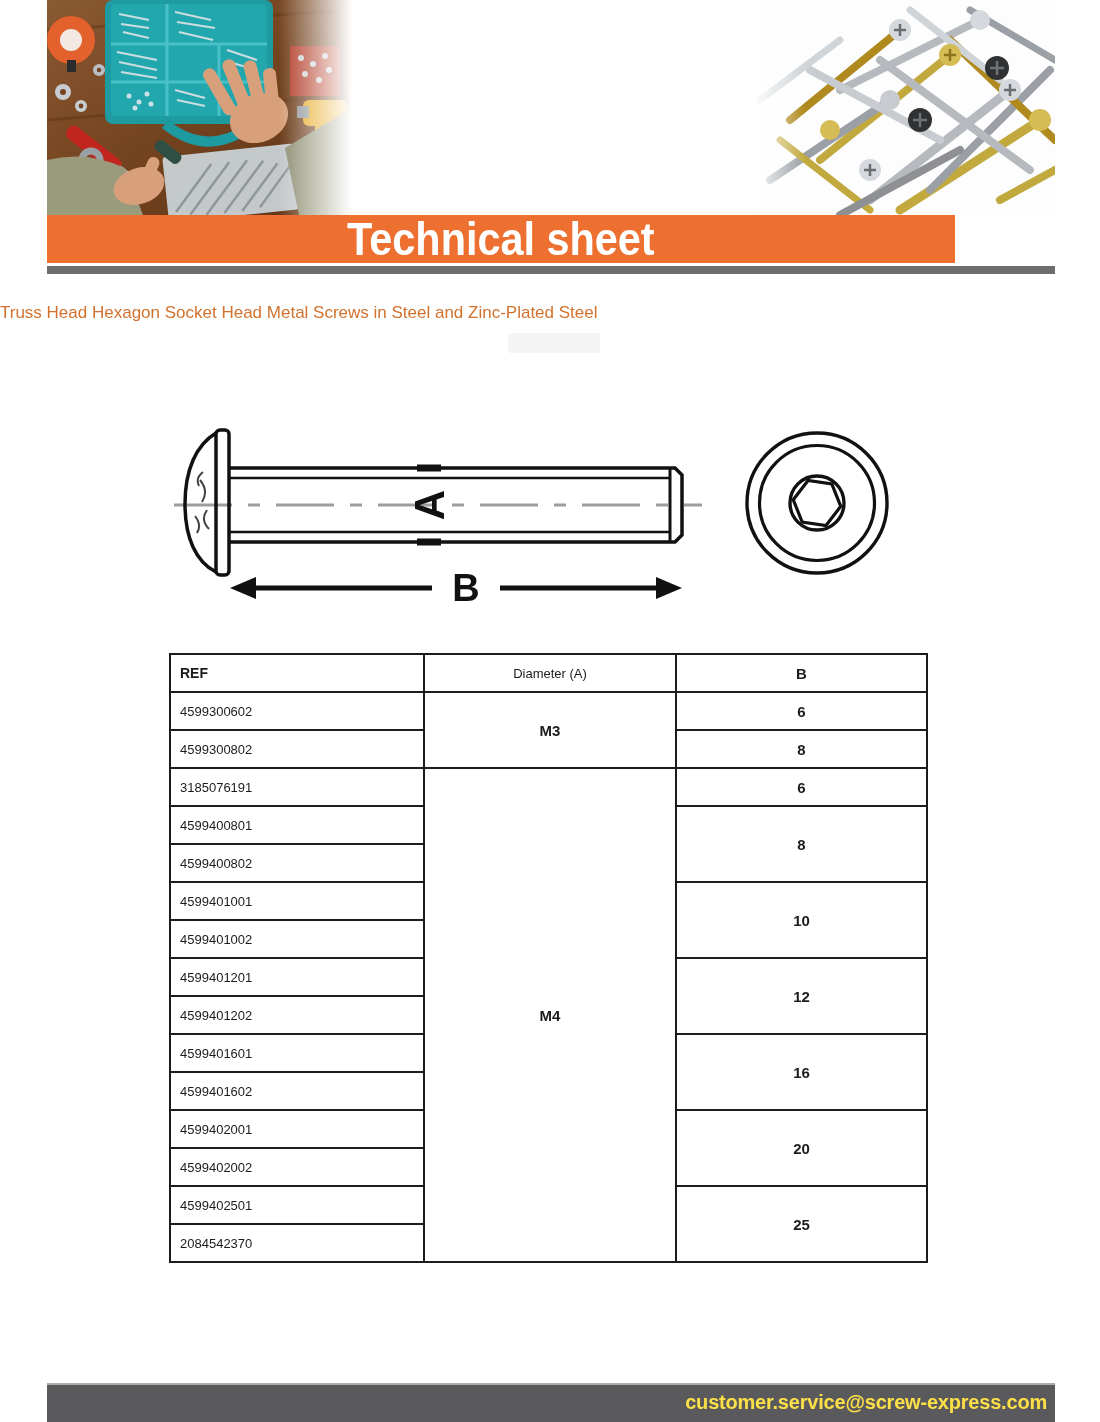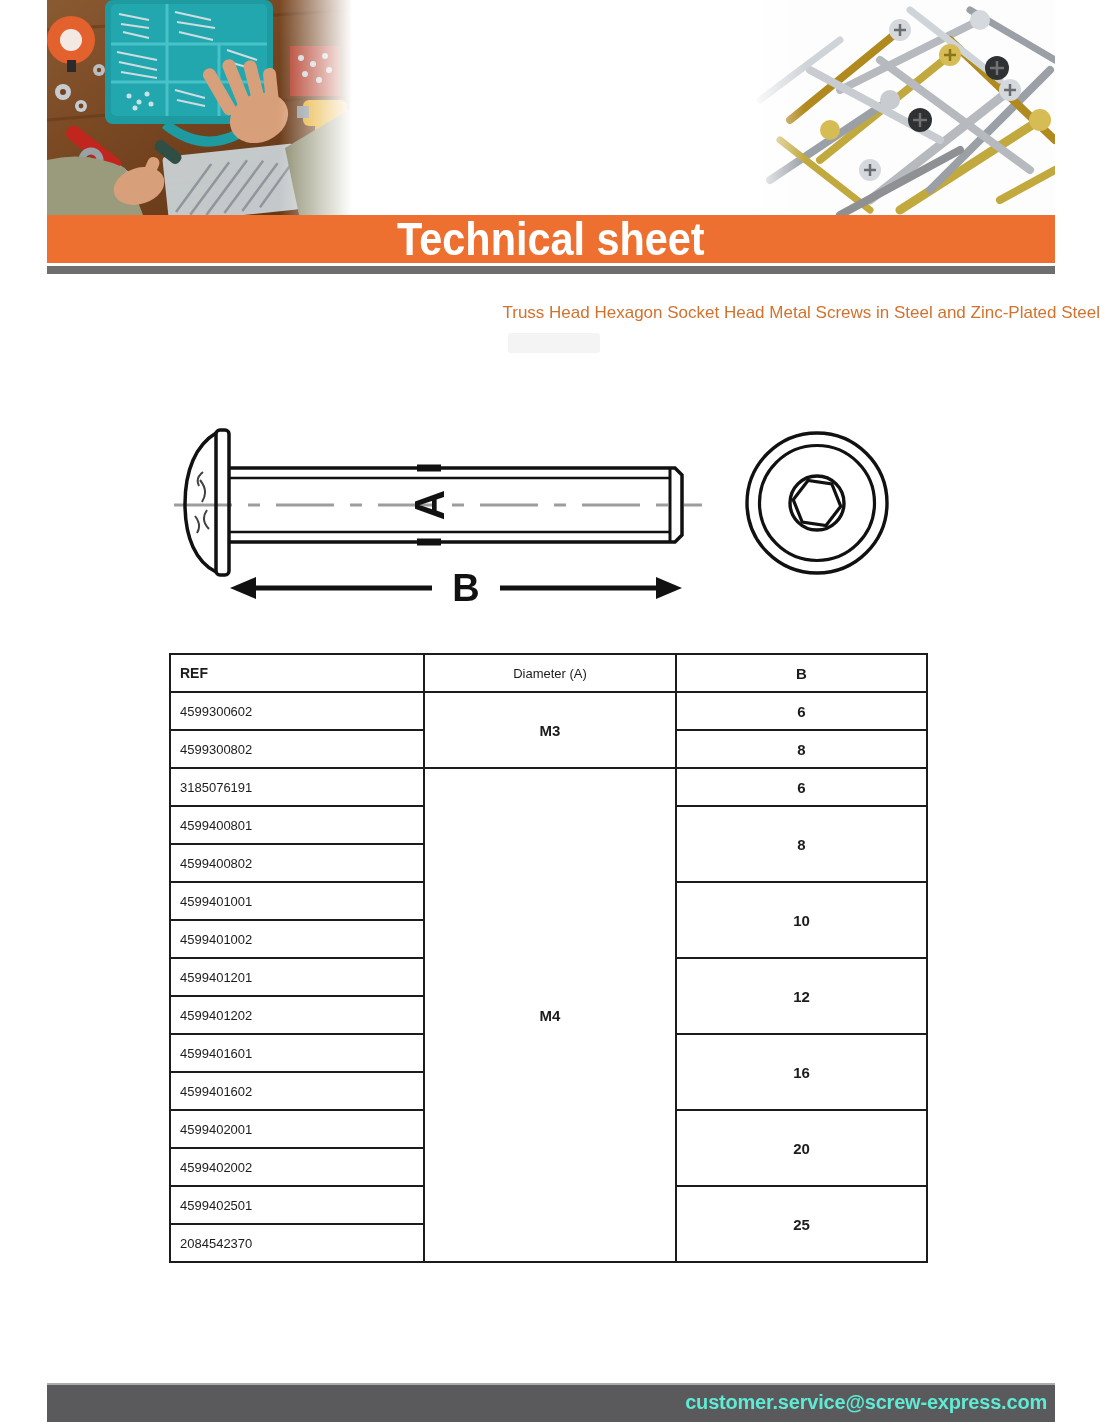--- a/index.html
+++ b/index.html
@@ -15,28 +15,28 @@
 
   
   .logo-wrap{left:352px;top:0;width:398px;height:215px;}
   .logo-text{position:absolute;left:0;right:0;top:80px;text-align:center;
              font-size:40px;font-weight:bold;letter-spacing:-1px;white-space:nowrap;}
   .logo-prefix{color:#55565A;}
   .logo-suffix{color:#F47B20;font-style:italic;}
   .swoosh{position:absolute;left:40px;top:120px;width:158px;height:42px;}
 
   
-  .banner{left:47px;top:215px;width:1008px;height:48px;background:#ED7030;
+  .banner{left:47px;top:215px;width:908px;height:48px;background:#ED7030;
           display:flex;align-items:center;justify-content:center;}
   .banner-title{color:#fff;font-size:46px;font-weight:bold;transform:scaleX(0.9);
                 white-space:nowrap;letter-spacing:0;}
   .divider{left:47px;top:266px;width:1008px;height:8px;background:#6E6E6E;}
 
   
-  .subtitle{left:0;top:303px;width:1100px;text-align:right;font-size:17px;
+  .subtitle{left:0;top:303px;width:1100px;text-align:left;font-size:17px;
             color:#D2722E;}
   .smudge{left:508px;top:333px;width:92px;height:20px;background:#f4f4f4;border-radius:3px;}
 
   
   .side-view{left:170px;top:420px;width:540px;height:200px;}
   .top-view{left:742px;top:428px;width:150px;height:150px;}
   .side-view svg,.top-view svg{width:100%;height:100%;display:block;}
   .dim-label{font-family:"Liberation Sans",sans-serif;}
 
   
@@ -45,21 +45,21 @@
   th,td{border:2px solid #1c1c1c;height:38px;padding:0;color:#1c1c1c;
         box-sizing:border-box;vertical-align:middle;}
   th.ref-h{text-align:left;padding-left:9px;font-size:14px;font-weight:bold;}
   th.dia-h{text-align:center;font-size:13px;font-weight:normal;}
   th.b-h{text-align:center;font-size:15px;font-weight:bold;}
   td.ref-cell{font-weight:normal;font-size:13px;text-align:left;padding-left:9px;}
   td.dia-cell,td.b-cell{font-weight:bold;font-size:15px;text-align:center;}
 
   
   .footer{left:47px;top:1383px;width:1008px;height:39px;background:#5A5A5C;
-          border-top:2px solid #ACACAC;box-sizing:border-box;color:#5eead4;
+          border-top:2px solid #ACACAC;box-sizing:border-box;color:#fde047;
           font-weight:bold;font-size:20px;text-align:right;padding-right:8px;
           line-height:35px;letter-spacing:-0.2px;}
 </style>
 </head>
 <body>
 
 <div class="page">
 
   <div class="abs photo-left">
     <svg viewBox="0 0 305 215" preserveAspectRatio="none">

